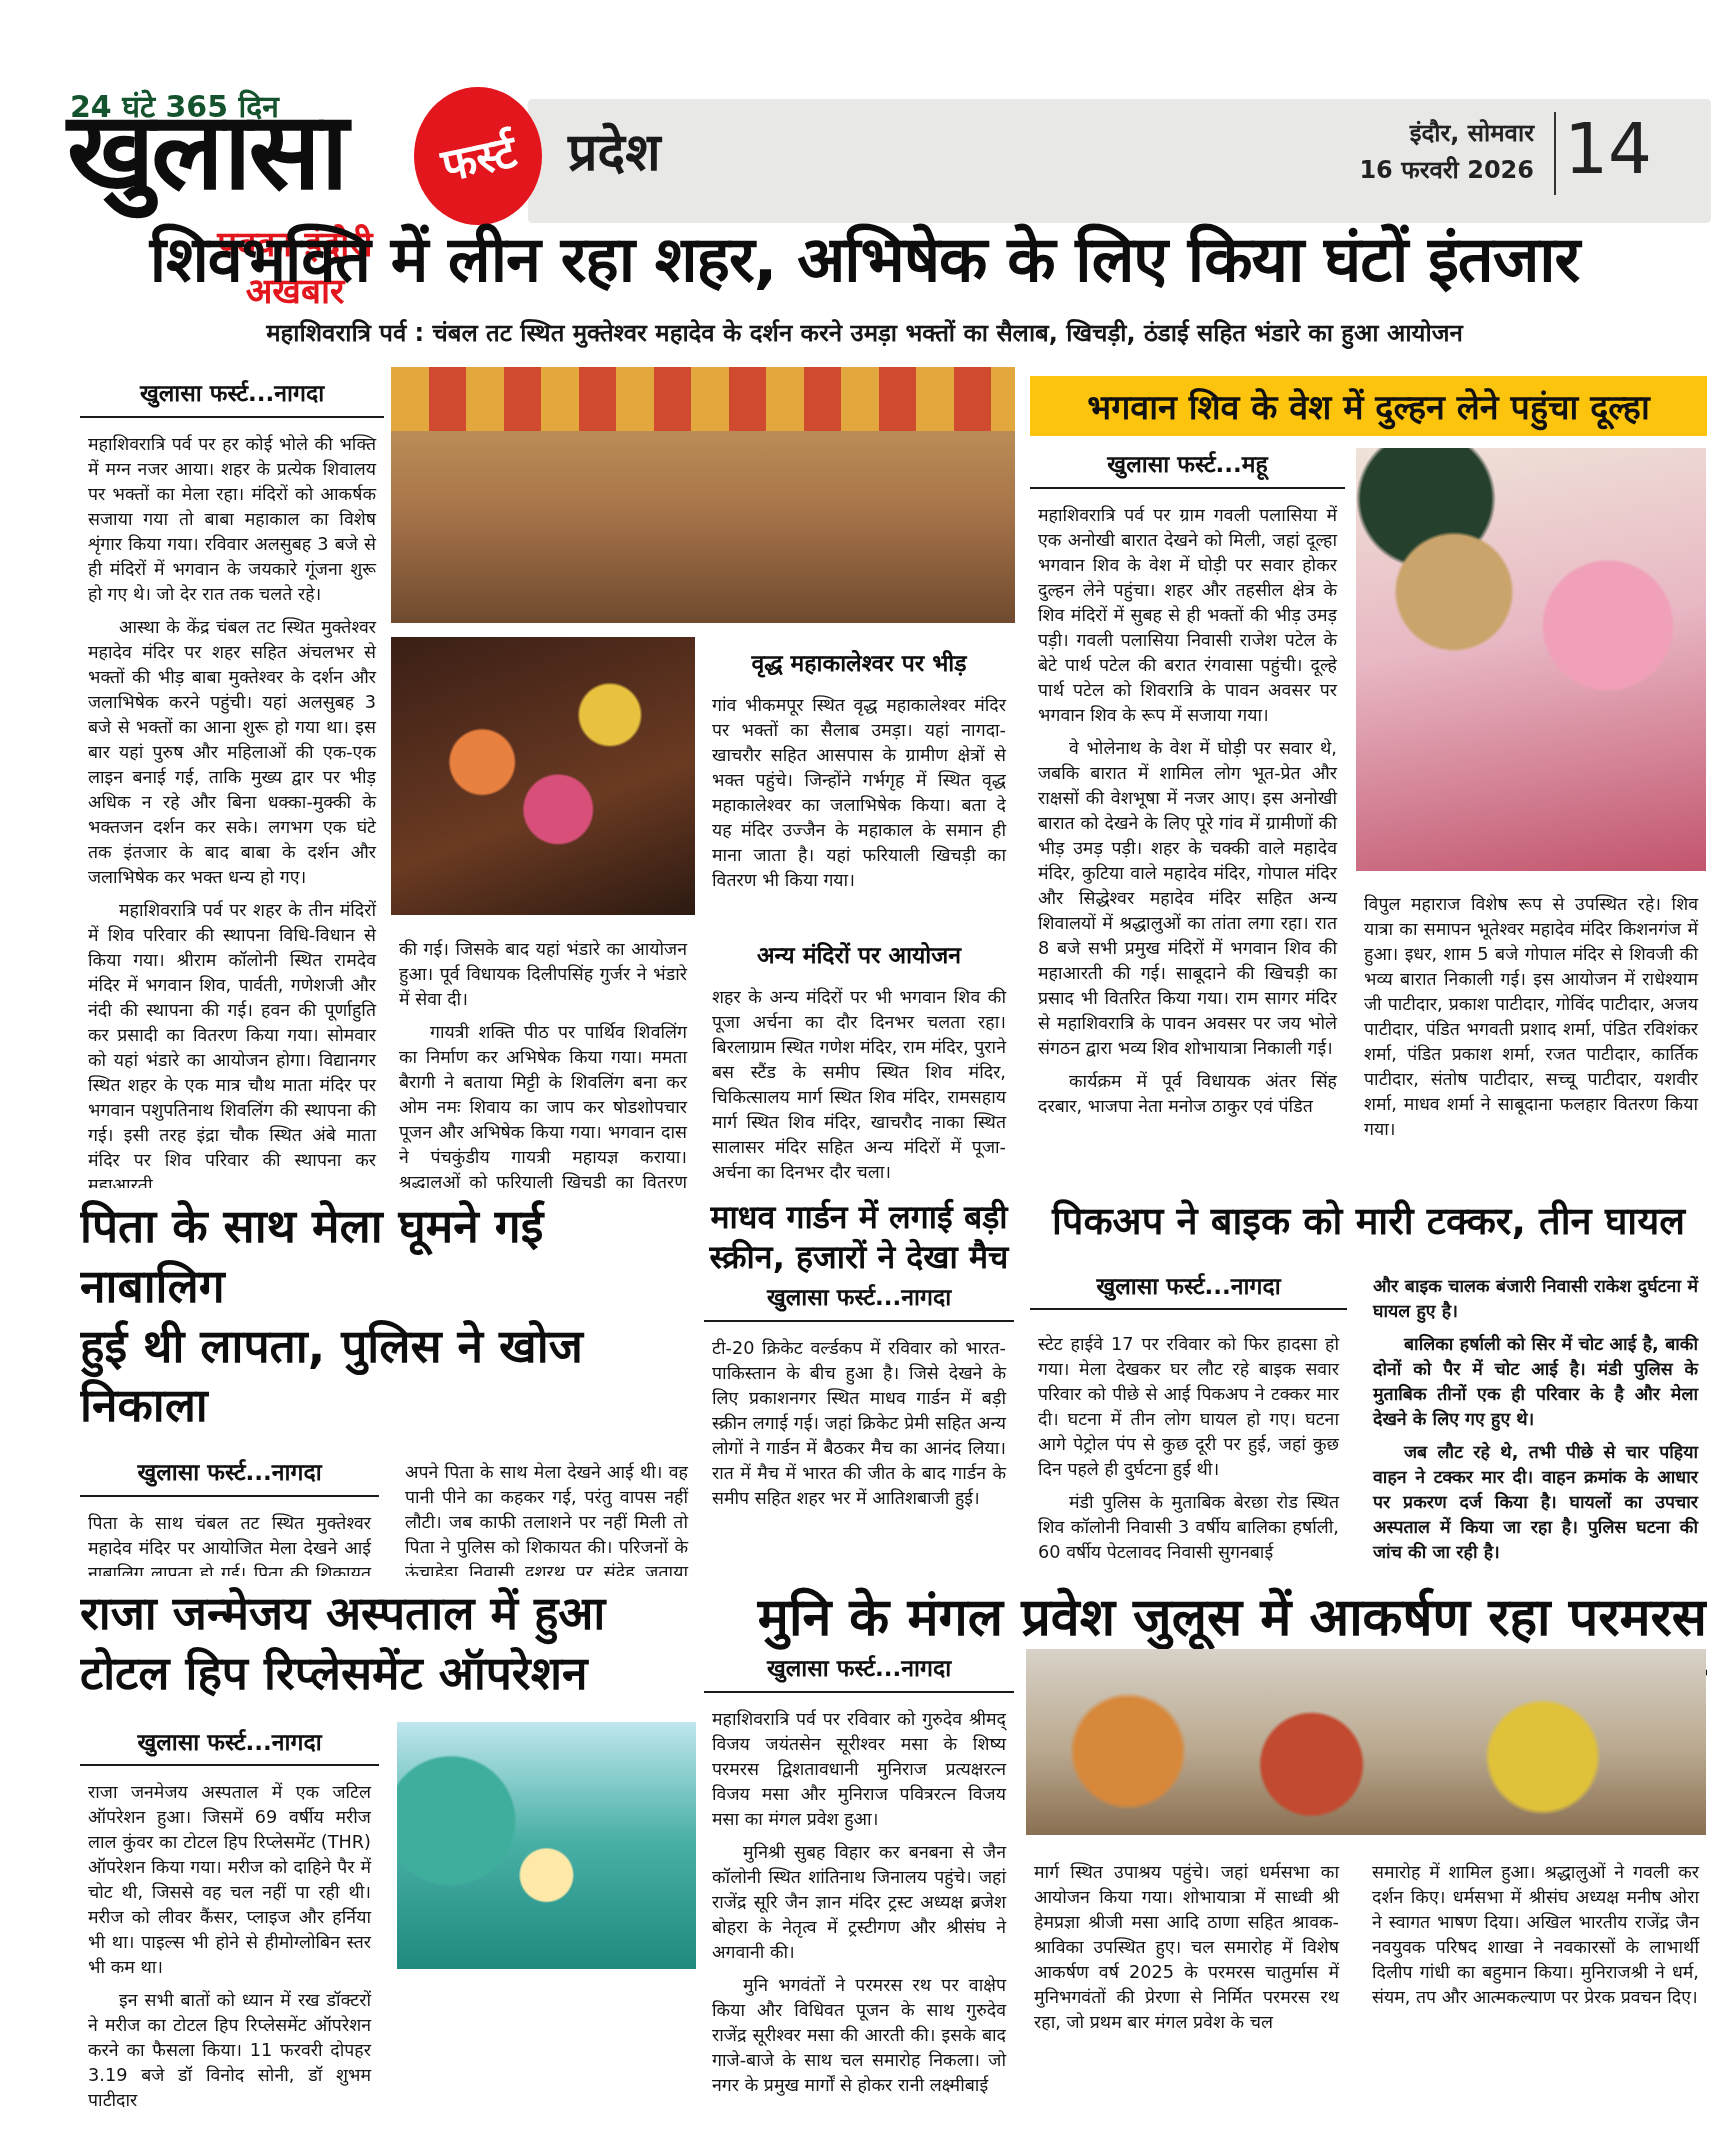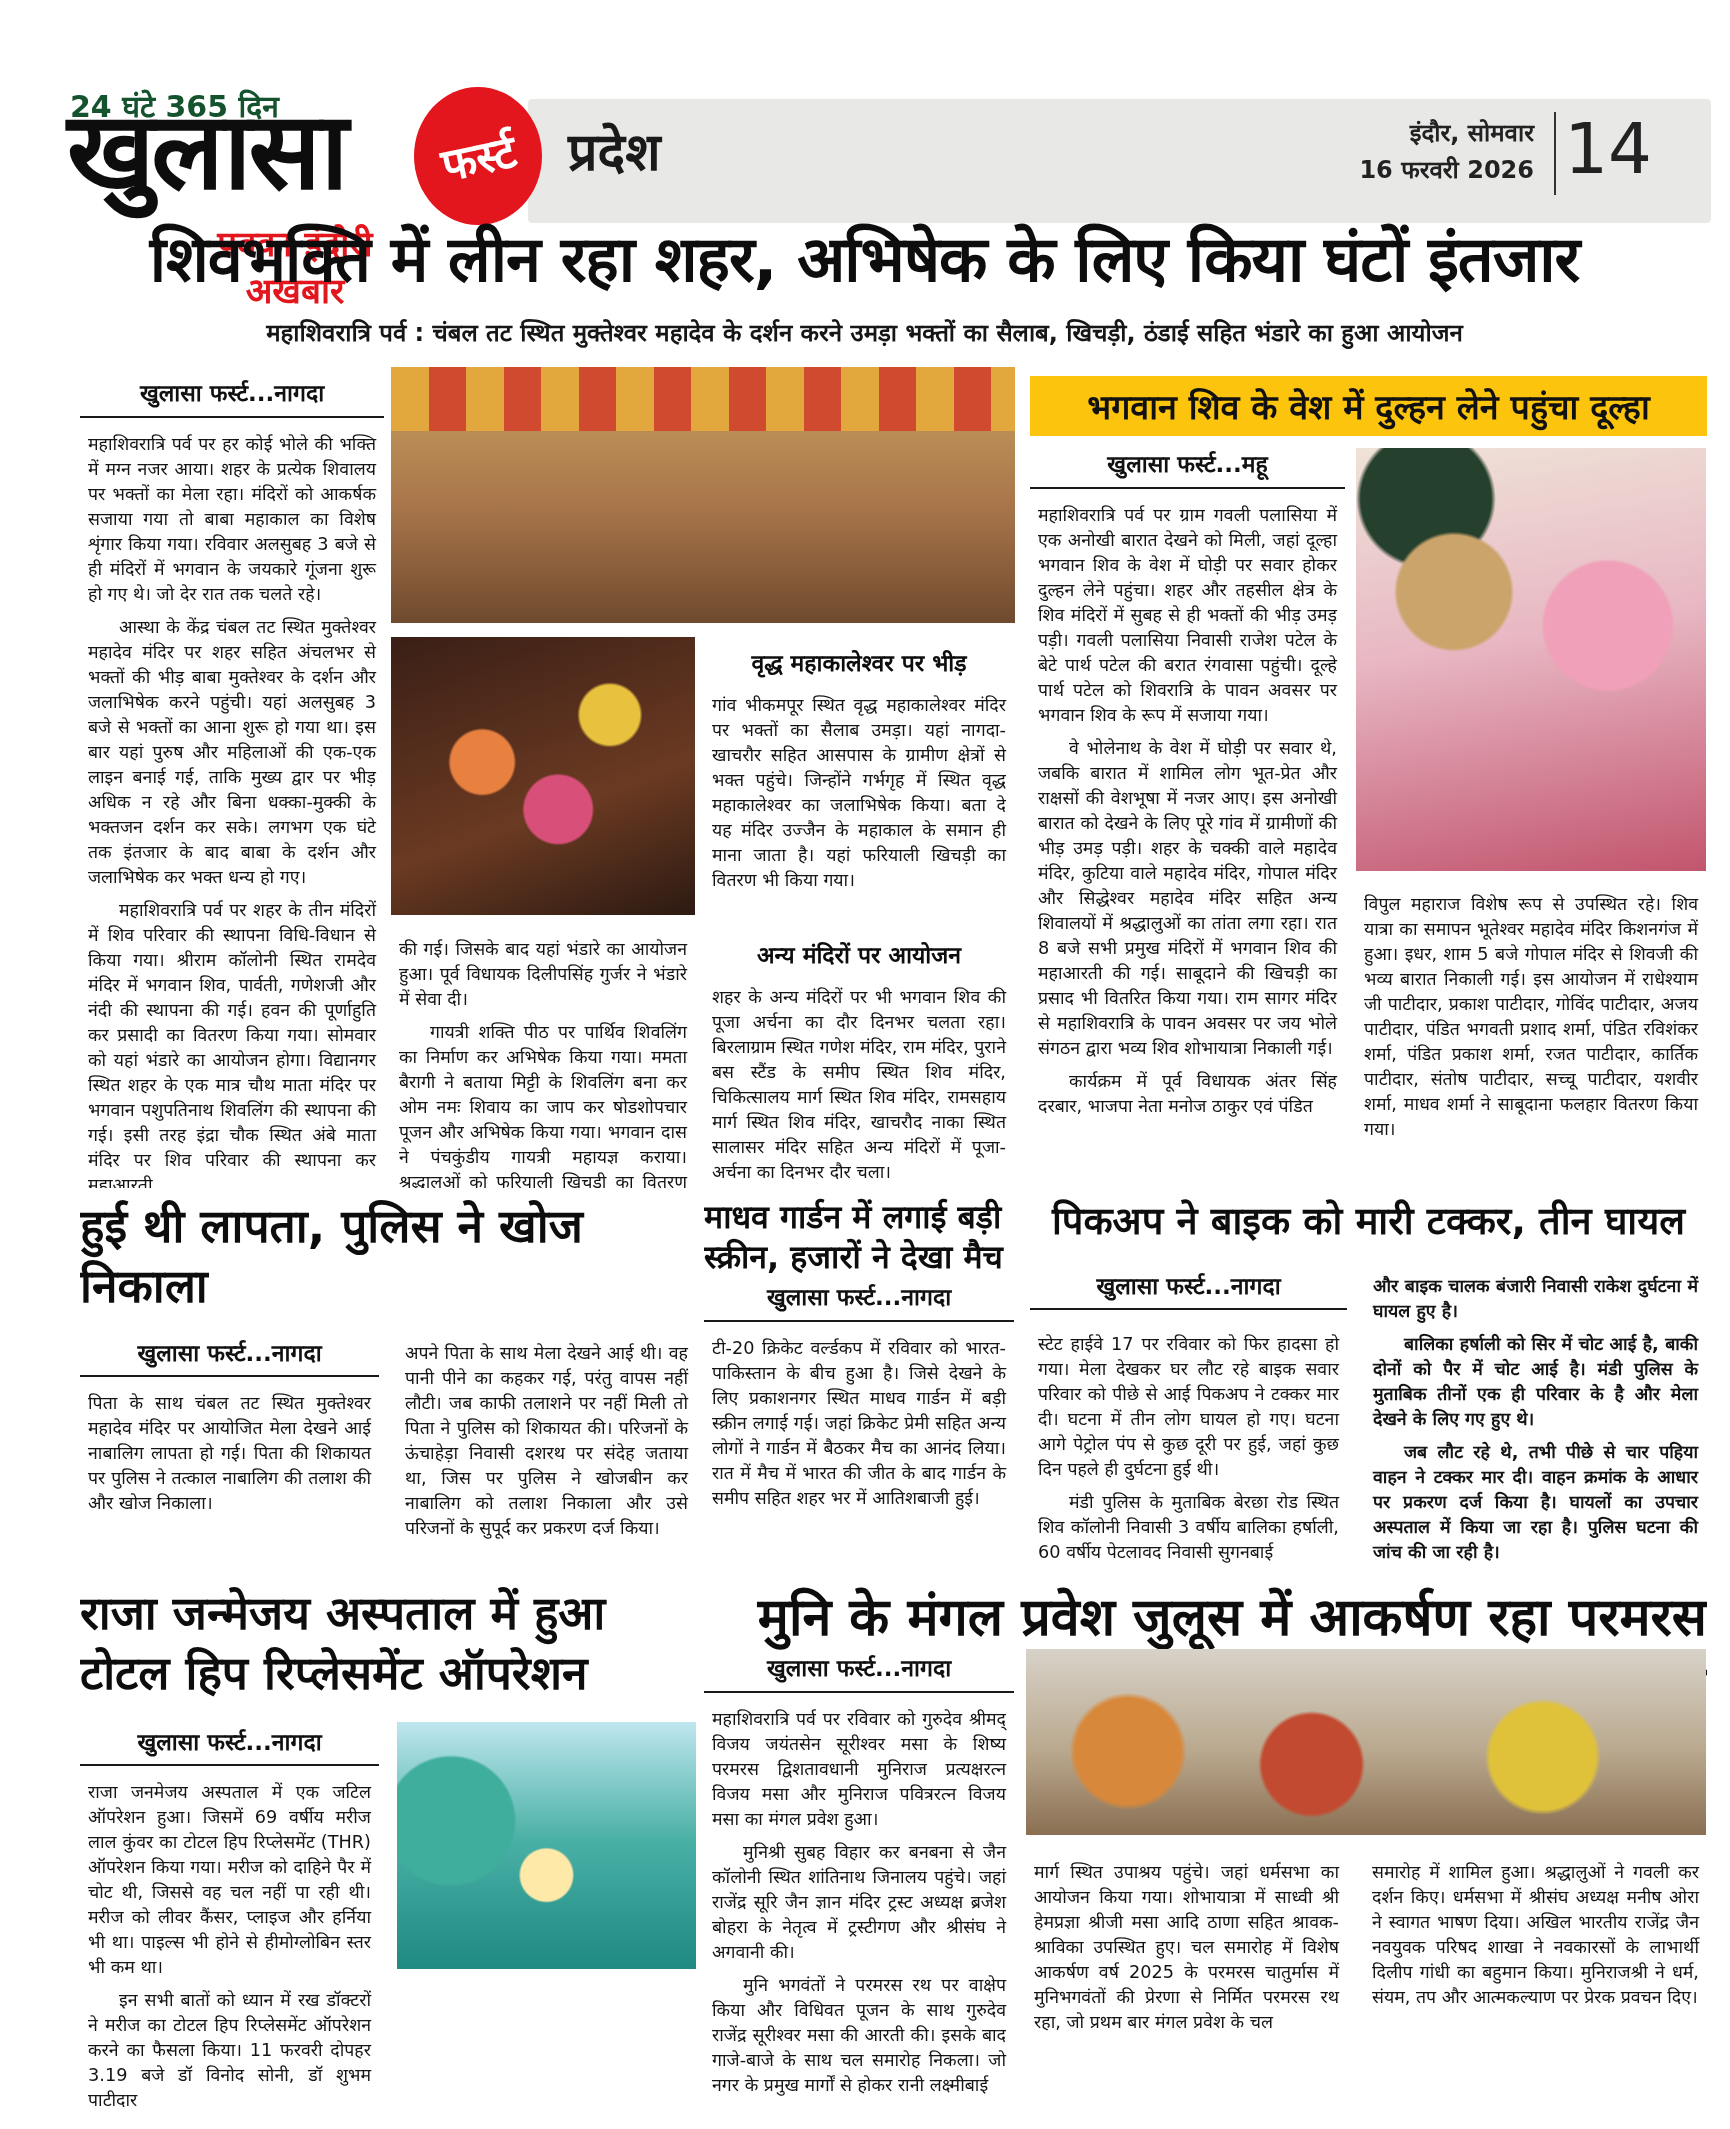--- a/index.html
+++ b/index.html
@@ -27,21 +27,21 @@
   .body p{margin:8px;font-size:17.7px;line-height:25px;text-align:justify;color:#141414;}
   .body p.ind{text-indent:31px;}
   .subhead3{font-size:23px;font-weight:bold;text-align:center;margin:4px 0 15px 0;color:#0d0d0d;line-height:1.2;}
   .yellow-banner{position:absolute;left:1030px;top:376px;width:677px;height:60px;background:#fcc40d;
                  display:flex;align-items:center;justify-content:center;}
   .yellow-banner div{font-size:34px;font-weight:bold;color:#111;}
   
   .art-headline{font-weight:bold;color:#0d0d0d;line-height:1.3;}
   .hl-86{font-size:46px;}
   .hl-70{font-size:38px;text-align:center;}
-  .hl-60{font-size:32px;line-height:1.25;}
+  .hl-60{font-size:32px;text-align:center;line-height:1.25;}
   .hl-80{font-size:52px;text-align:right;}
   .two-col{display:flex;gap:18px;}
   
   .photo{position:absolute;overflow:hidden;}
   .photo-crowd{background:
     repeating-linear-gradient(90deg,#e2a83d 0 38px,#cf4a2e 38px 75px),
     linear-gradient(180deg,#caa05f 0%,#a8754a 55%,#6f4a2e 100%);
     background-size:100% 64px,100% 100%;background-repeat:no-repeat,no-repeat;}
   .photo-deity{background:
     radial-gradient(circle at 30% 45%,#e8803f 0 12%,transparent 13%),
@@ -138,20 +138,21 @@
     </div>
   </div>
   <div class="col" style="left:1356px;top:884px;width:350px;height:304px;">
     <div class="body">
       <p>विपुल महाराज विशेष रूप से उपस्थित रहे। शिव यात्रा का समापन भूतेश्वर महादेव मंदिर किशनगंज में हुआ। इधर, शाम 5 बजे गोपाल मंदिर से शिवजी की भव्य बारात निकाली गई। इस आयोजन में राधेश्याम जी पाटीदार, प्रकाश पाटीदार, गोविंद पाटीदार, अजय पाटीदार, पंडित भगवती प्रशाद शर्मा, पंडित रविशंकर शर्मा, पंडित प्रकाश शर्मा, रजत पाटीदार, कार्तिक पाटीदार, संतोष पाटीदार, सच्चू पाटीदार, यशवीर शर्मा, माधव शर्मा ने साबूदाना फलहार वितरण किया गया।</p>
     </div>
   </div>
 
   <div class="col" style="left:80px;top:1197px;width:617px;height:379px;">
     <div class="art-headline hl-86">
+      <div>पिता के साथ मेला घूमने गई नाबालिग</div>
       <div>हुई थी लापता, पुलिस ने खोज निकाला</div>
     </div>
     <div class="two-col" style="margin-top:16px;">
       <div style="width:299px;">
         <div class="byline">खुलासा फर्स्ट...नागदा</div>
         <div class="byline-rule"></div>
         <div class="body">
           <p>पिता के साथ चंबल तट स्थित मुक्तेश्वर महादेव मंदिर पर आयोजित मेला देखने आई नाबालिग लापता हो गई। पिता की शिकायत पर पुलिस ने तत्काल नाबालिग की तलाश की और खोज निकाला।</p>
 
         </div>

